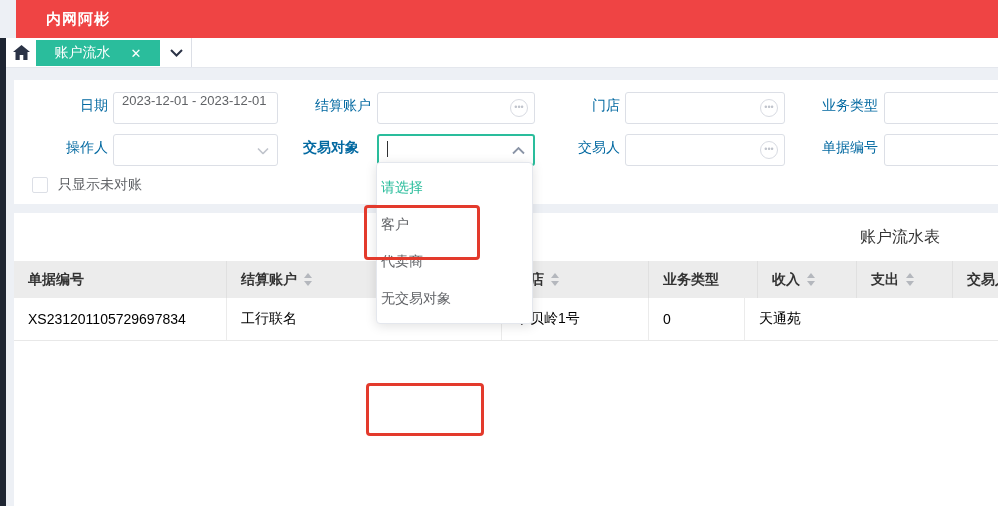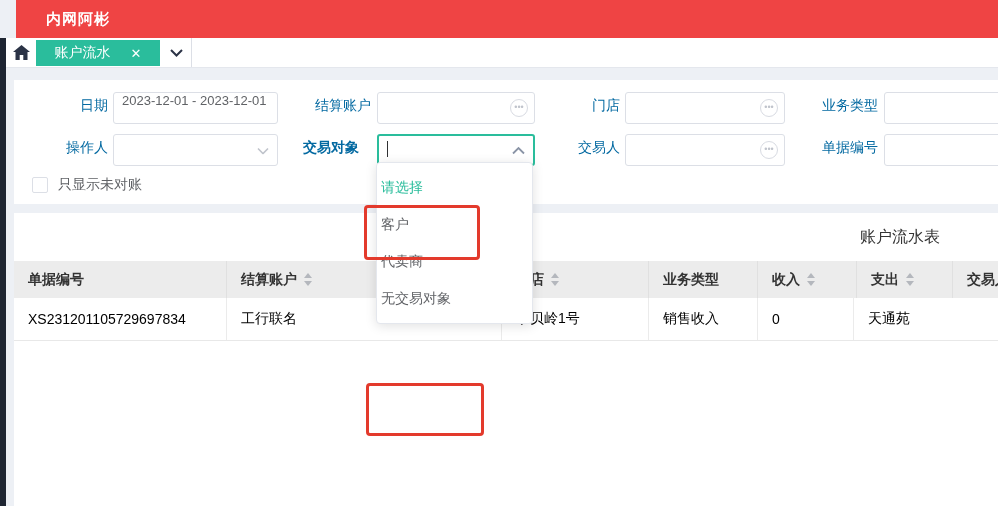--- a/index.html
+++ b/index.html
@@ -168,21 +168,20 @@
     </div>
     <div class="th c6">
       <span>交易人</span>
     </div>
   </div>
 
   <div class="trow">
     <div class="td c0">XS231201105729697834</div>
     <div class="td c1">工行联名</div>
     <div class="td c2">黎贝岭1号</div>
-    <div class="td c3">销售收入</div>
     <div class="td c5">0</div>
     <div class="td c6">天通苑</div>
   </div>
 </div>
 
 <div class="dropdown">
   <div class="dd-item selected">请选择</div>
   <div class="dd-item">客户</div>
   <div class="dd-item">代卖商</div>
   <div class="dd-item">无交易对象</div>

